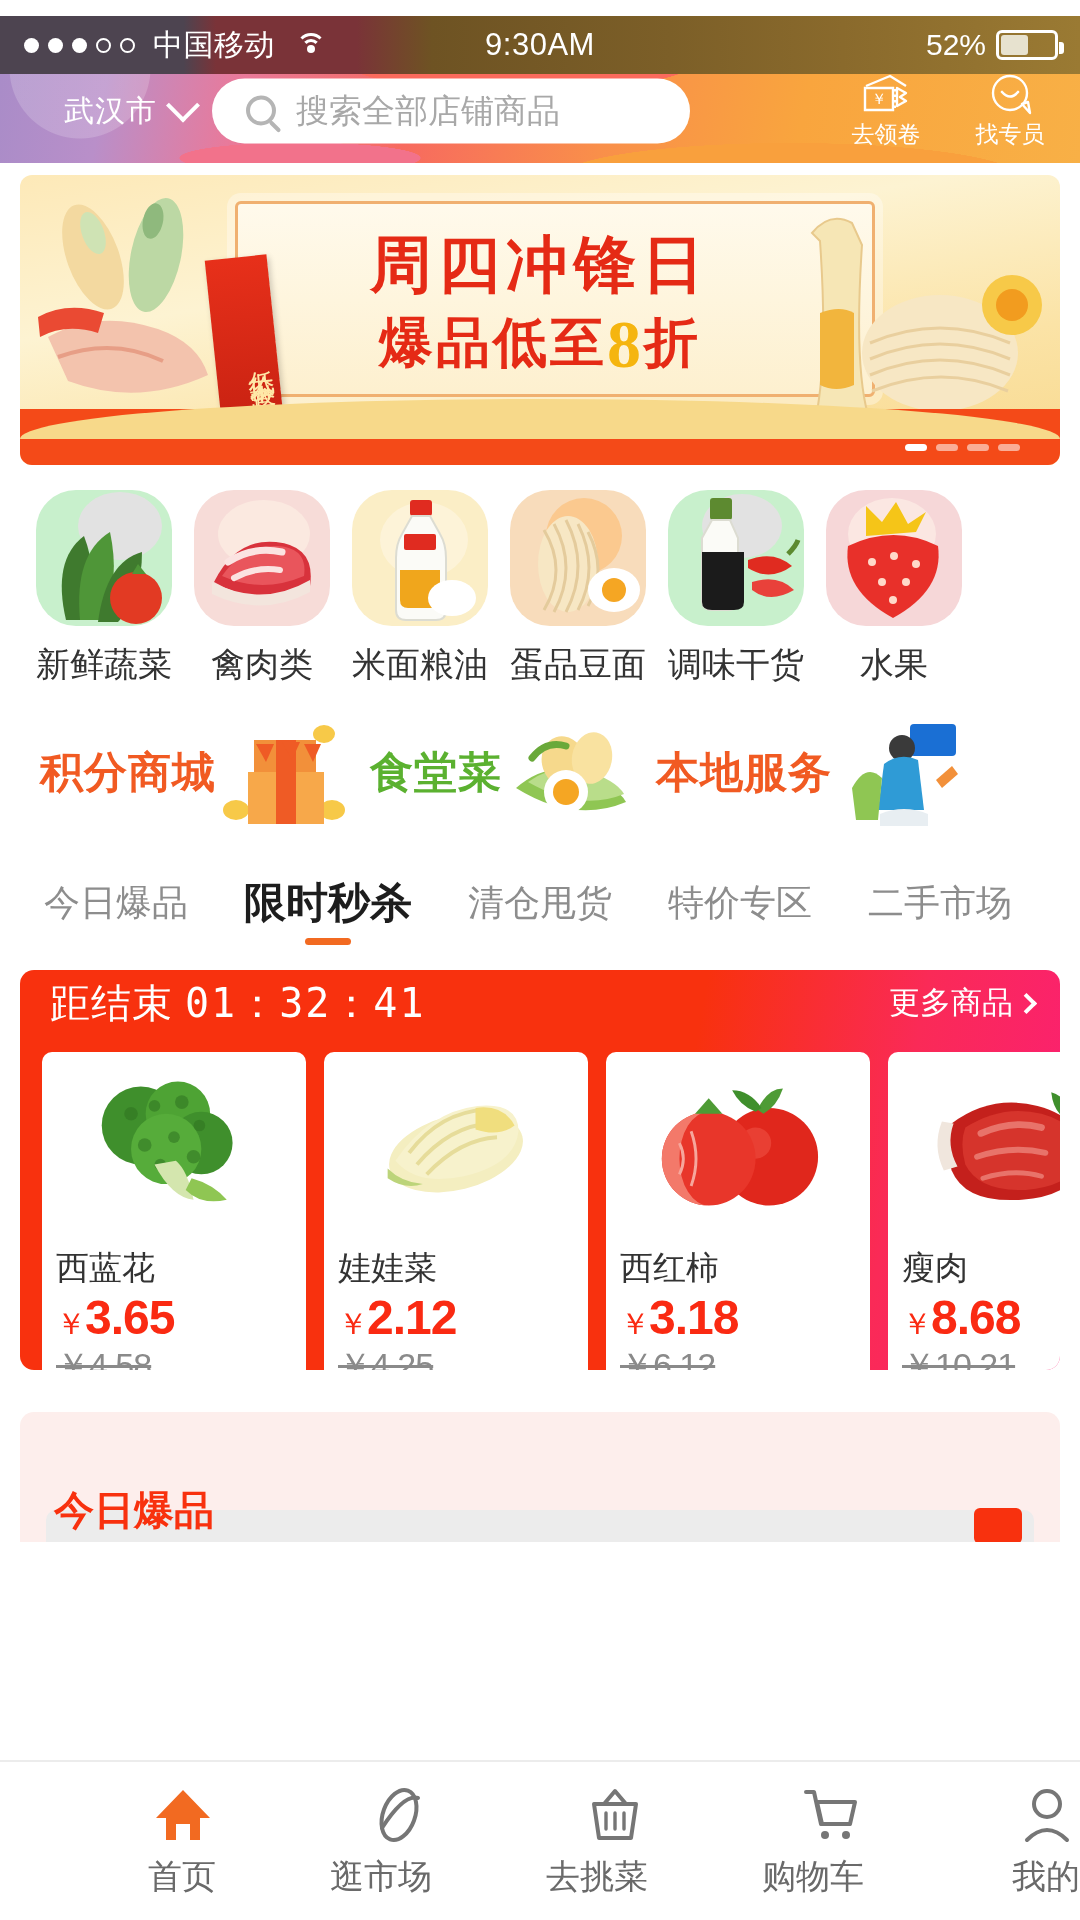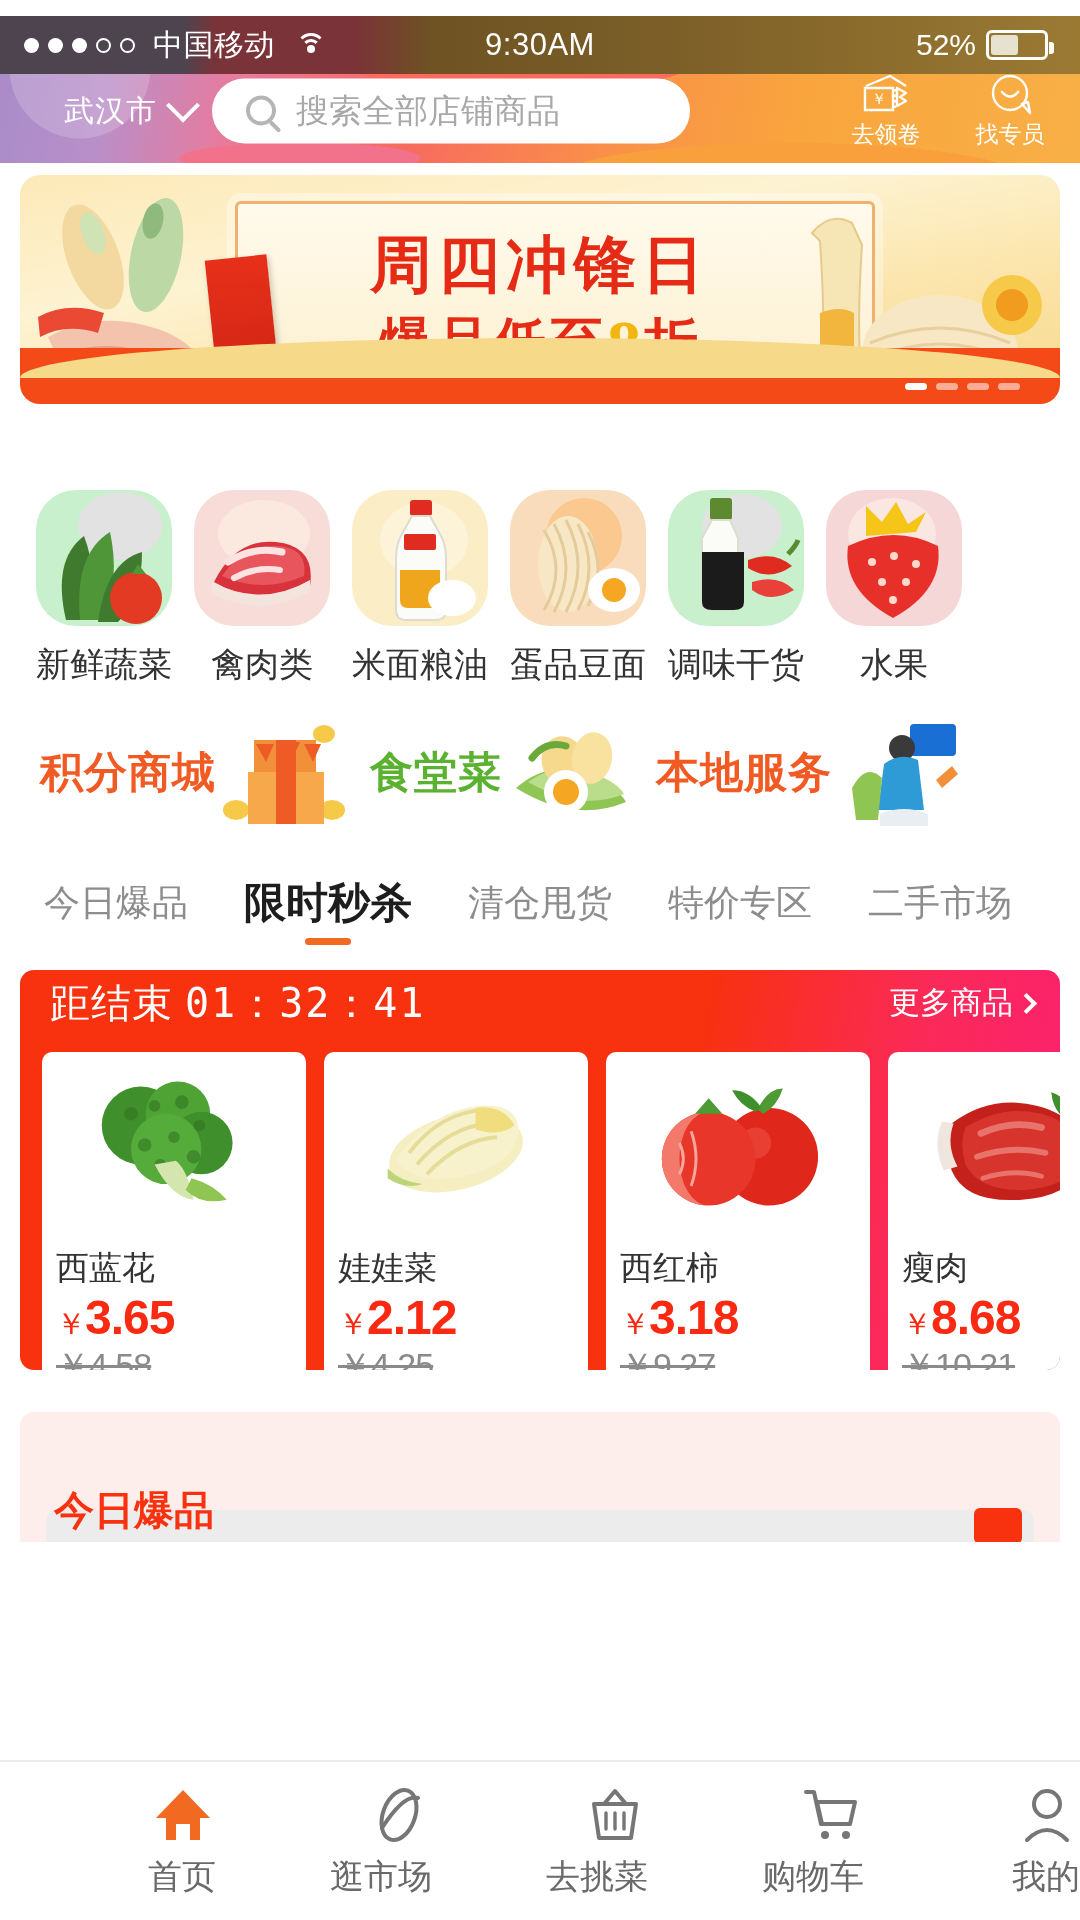--- a/index.html
+++ b/index.html
@@ -24,21 +24,21 @@
   .sb-carrier { margin-left:9px; font-size:30px; letter-spacing:0.5px; }
   .wifi { margin-left:12px; position:relative; width:30px; height:24px; }
   .wifi i { position:absolute; left:50%; transform:translateX(-50%);
             border:3px solid #fff; border-bottom-color:transparent;
             border-left-color:transparent; border-right-color:transparent;
             border-radius:50%; }
   .wifi i:nth-child(1){ width:30px;height:30px; top:0; }
   .wifi i:nth-child(2){ width:19px;height:19px; top:6px; }
   .wifi i:nth-child(3){ width:8px;height:8px; top:12px; background:#fff; border-radius:50%; border:none; }
   .sb-time { position:absolute; left:50%; transform:translateX(-50%); font-size:31px; letter-spacing:0.5px; }
-  .sb-right { margin-left:auto; display:flex; align-items:center; gap:10px; padding-right:32px; }
+  .sb-right { margin-left:auto; display:flex; align-items:center; gap:10px; padding-right:22px; }
   .batt { position:relative; width:62px; height:30px; border:3px solid #fff; border-radius:6px; }
   .batt::after { content:""; position:absolute; right:-9px; top:9px; width:5px; height:12px; background:#fff; border-radius:0 3px 3px 0; }
   .batt i { position:absolute; left:2px; top:2px; bottom:2px; width:48%; background:#e7e2cf; border-radius:3px; }
 
   
   .header {
     position:absolute; top:58px; left:0; width:1080px; height:105px;
     background:
       radial-gradient(circle at 80px 10px, rgba(255,255,255,.18) 0 70px, transparent 71px),
       radial-gradient(ellipse at 300px 100px, #f2728b 0 120px, transparent 121px),
@@ -59,22 +59,22 @@
   .mag::after { content:""; position:absolute; right:-10px; bottom:-7px; width:14px; height:4px;
                 background:#b5b5b5; transform:rotate(45deg); border-radius:2px; }
   .search-ph { color:#a8a8a8; font-size:33px; }
   .hdr-actions { position:absolute; right:16px; top:50%; transform:translateY(-50%);
                  display:flex; gap:16px; }
   .hdr-act { width:108px; display:flex; flex-direction:column; align-items:center; gap:3px; color:#fff; }
   .hdr-act svg { width:52px; height:44px; }
   .hdr-act span { font-size:23px; }
 
   
-  .hero { position:absolute; left:20px; top:175px; width:1040px; height:229px;
-          border-radius:20px; overflow:hidden;
+  .hero { position:absolute; left:20px; top:175px; width:1040px; height:290px;
+          border-radius:12px; overflow:hidden;
           background:linear-gradient(170deg,#fde9b8 0%,#fdf3d2 35%,#fbe3a6 70%,#f8d98f 100%); }
   .hero-base { position:absolute; left:0; bottom:0; width:100%; height:56px; background:#f44a18; }
   .hero-base::before { content:""; position:absolute; left:0; bottom:26px; width:100%; height:40px;
                        background:#f7d98a; border-radius:50% 50% 0 0 / 100% 100% 0 0; }
   .hero-scroll { position:absolute; left:215px; top:26px; width:640px; height:196px;
                  background:linear-gradient(180deg,#fffaec,#fdf0cf); border:3px solid #f0b070;
                  border-radius:6px; box-shadow:0 0 0 8px rgba(255,255,255,.35); }
   .hero-t1 { position:absolute; left:0; right:0; top:48px; text-align:center; color:#e52a15;
              font-size:62px; font-weight:bold; letter-spacing:6px;
              font-family:"Liberation Serif","DejaVu Serif",serif; }
@@ -468,21 +468,21 @@
                 <path d="M40 82 q8 16 0 32"></path>
             </g>
             <path d="M56 52 l14 -16 14 16 z" fill="#4e9b35"></path>
             <path d="M120 48 q10 -22 26 -22 q-6 18 -20 26z" fill="#4e9b35"></path>
             <path d="M124 46 q-12 -18 -30 -18 q8 16 24 22z" fill="#3f8f2c"></path>
           </svg>
         </div>
         <div class="pcard-body">
           <div class="pname">西红柿</div>
           <div class="pprice"><span>￥</span><em style="font-style:normal">3.18</em></div>
-          <div class="pold">￥9.27</div>
+          <div class="pold">￥6.12</div>
         </div>
       </div>
 
       <div class="pcard">
         <div class="pcard-img">
           <svg viewBox="0 0 200 170" width="196" height="166">
             <path d="M30 62 q40 -30 88 -18 q46 12 50 52 q-10 40 -66 44 q-58 4 -72 -30 q-8 -28 0 -48z" fill="#c4201c"></path>
             <path d="M44 66 q38 -24 78 -14 q38 10 42 44 q-10 30 -58 34 q-48 2 -62 -26 q-6 -22 0 -38z" fill="#d6342c"></path>
             <path d="M60 72 q32 -14 62 -6" stroke="#e8736a" stroke-width="7" fill="none" stroke-linecap="round"></path>
             <path d="M56 96 q36 -12 70 -4" stroke="#e8736a" stroke-width="6" fill="none" stroke-linecap="round"></path>

